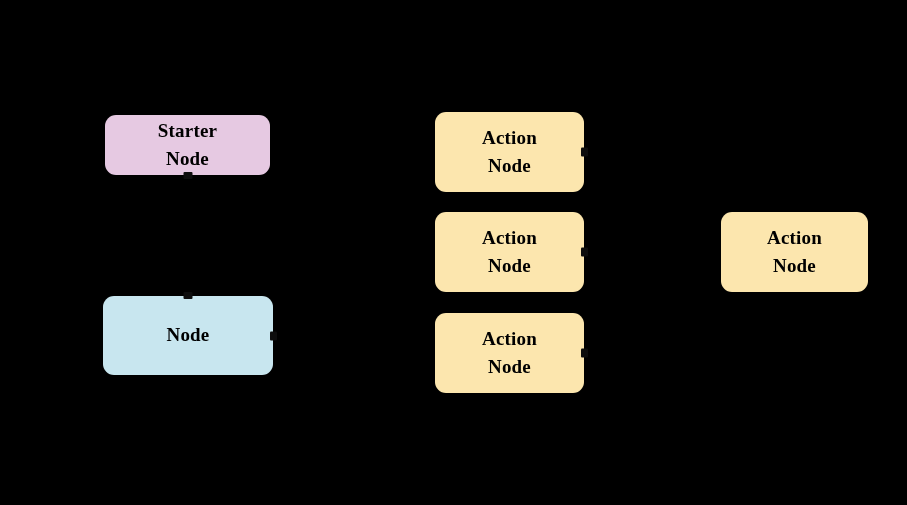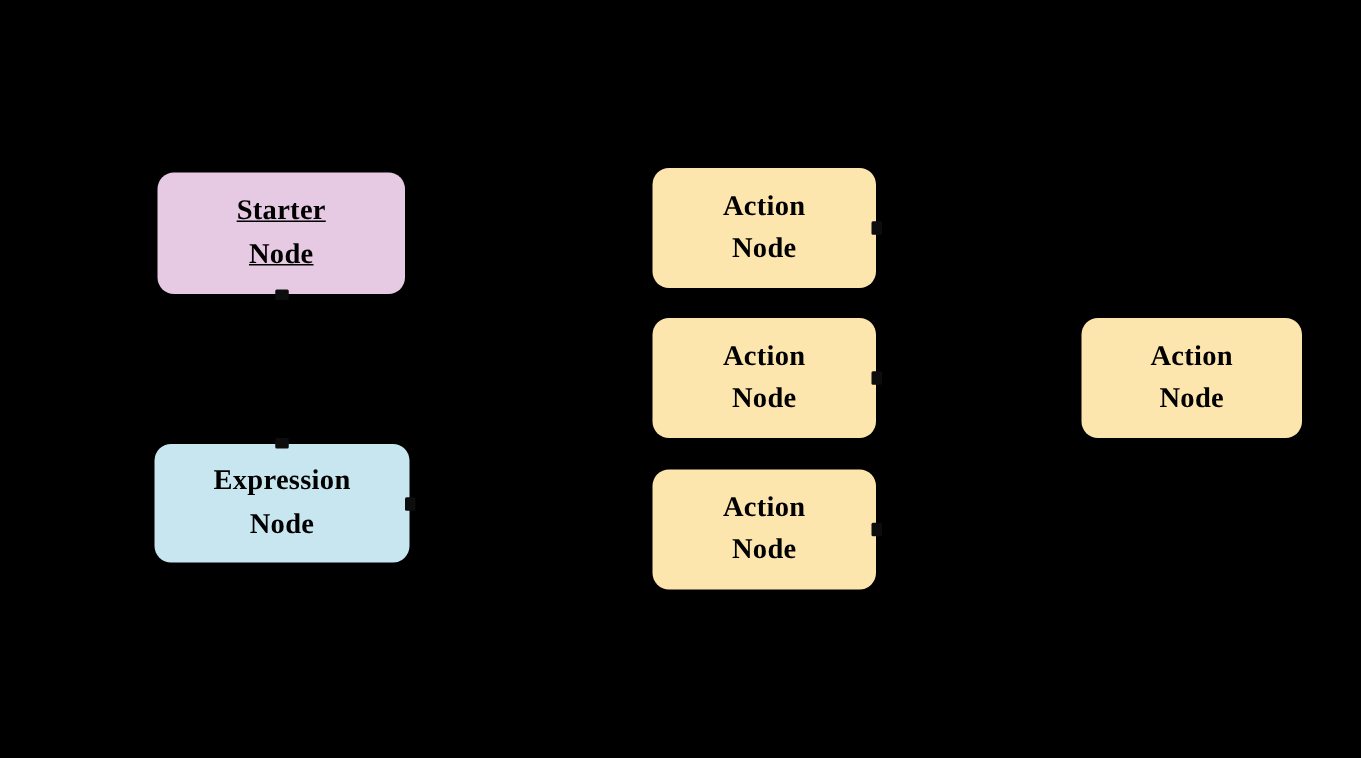--- a/index.html
+++ b/index.html
@@ -60,27 +60,26 @@
     height: 7px;
     top: -4px;
     left: 50%;
     transform: translateX(-50%);
   }
 </style>
 </head>
 <body>
 
 <div id="canvas" style="width: 907px; height: 505px; background: rgb(0, 0, 0);">
-    <div class="node" style="left: 105px; top: 115px; width: 165px; height: 81px; background: rgb(230, 201, 226); text-decoration: underline;">
+    <div class="node" style="left: 105px; top: 115px; width: 165px; height: 60px; background: rgb(230, 201, 226);">
       <span class="line">Starter</span>
       <span class="line">Node</span>
       <span class="port port-bottom" style="background: rgb(13, 13, 13);"></span>
     </div>
     <div class="node" style="left: 103px; top: 296px; width: 170px; height: 79px; background: rgb(200, 230, 239);">
-      <span class="line">Expression</span>
       <span class="line">Node</span>
       <span class="port port-top" style="background: rgb(13, 13, 13);"></span>
       <span class="port port-right" style="background: rgb(13, 13, 13);"></span>
     </div>
     <div class="node" style="left: 435px; top: 112px; width: 149px; height: 80px; background: rgb(252, 230, 174);">
       <span class="line">Action</span>
       <span class="line">Node</span>
       <span class="port port-right" style="background: rgb(13, 13, 13);"></span>
     </div>
     <div class="node" style="left: 435px; top: 212px; width: 149px; height: 80px; background: rgb(252, 230, 174);">

